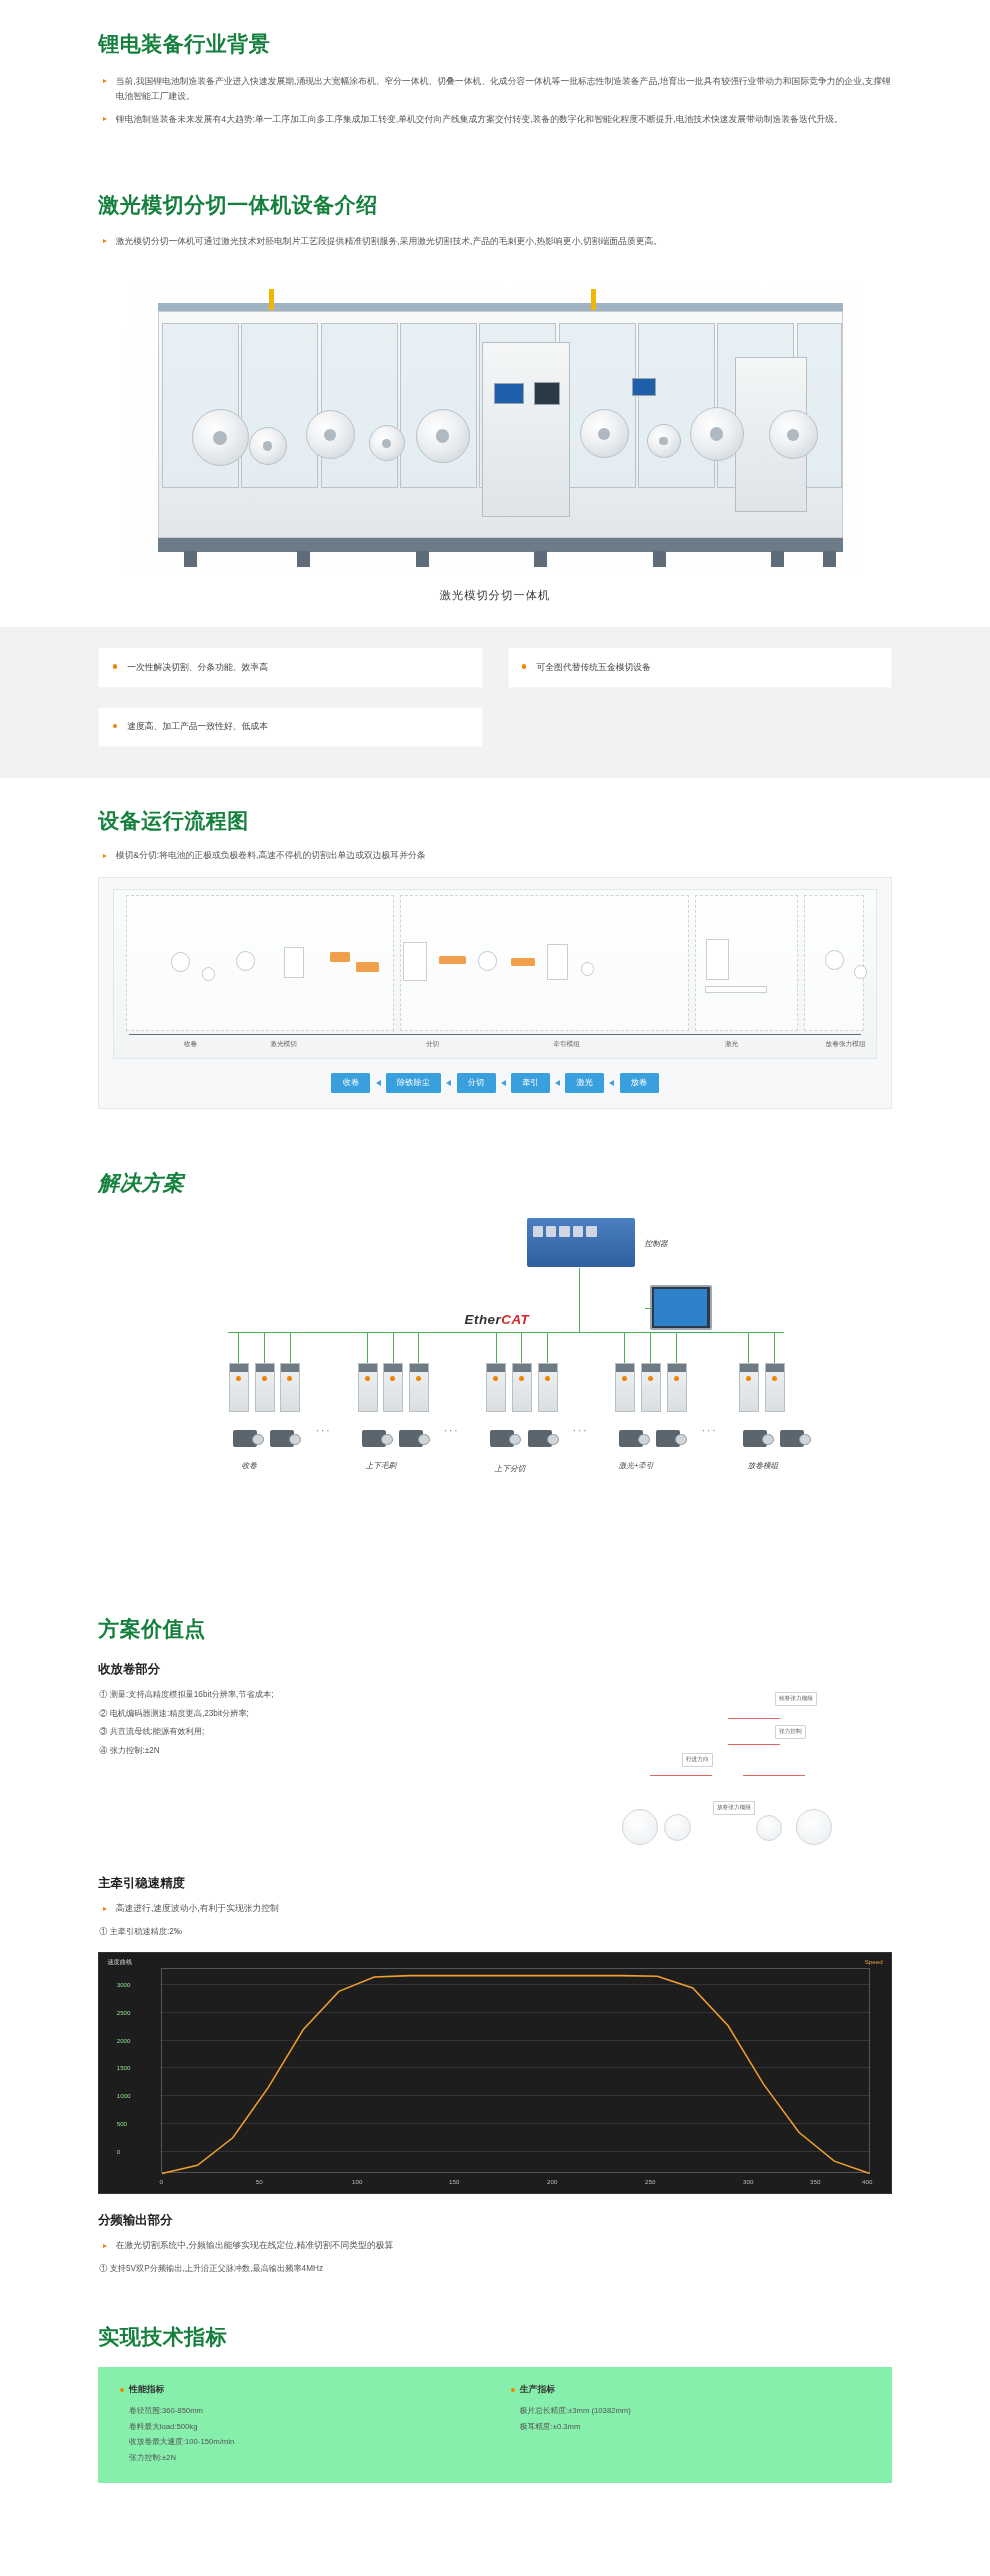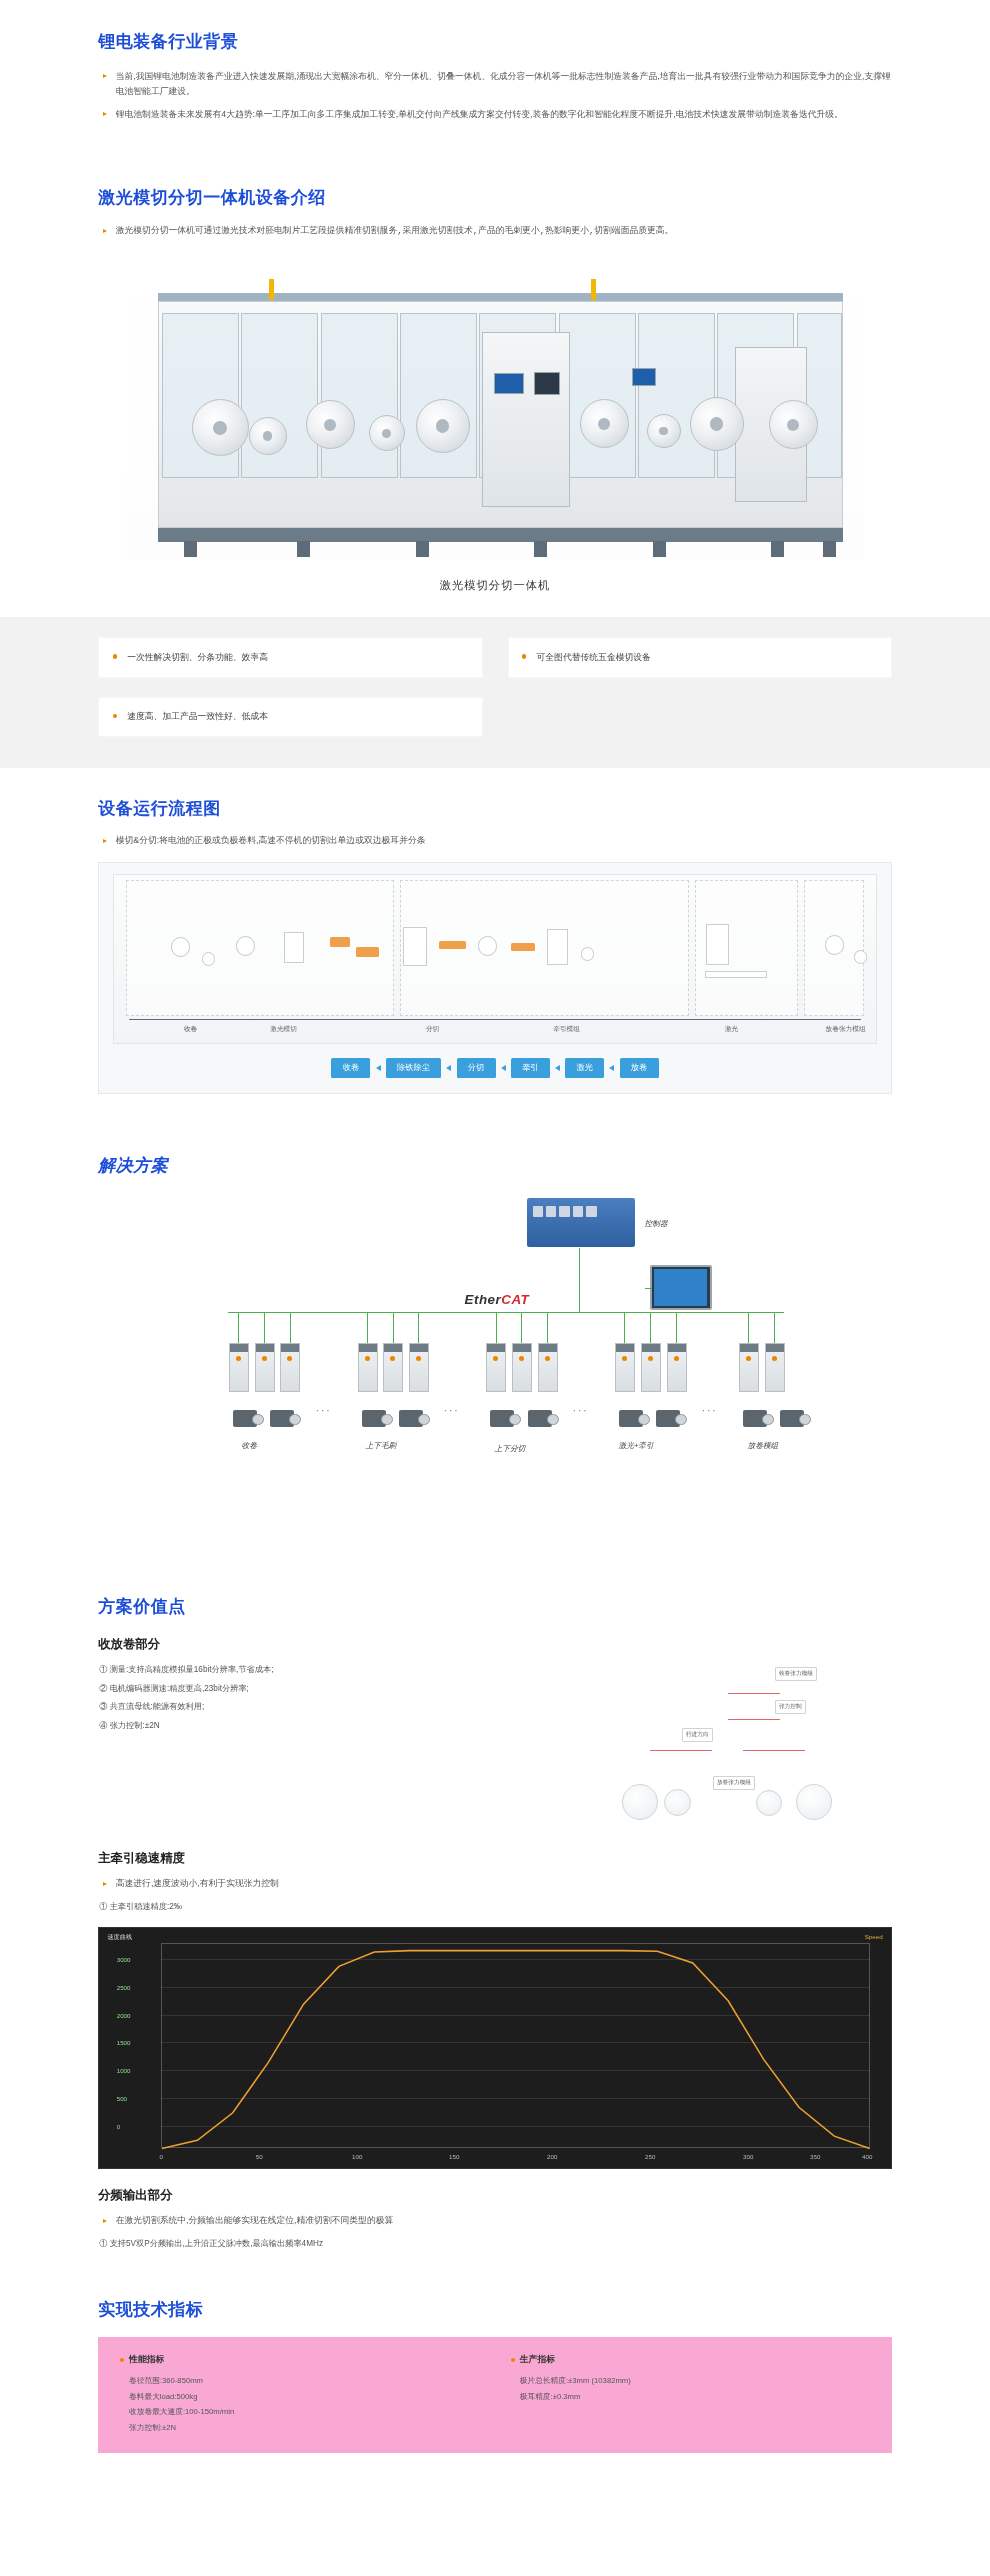--- a/index.html
+++ b/index.html
@@ -12,23 +12,23 @@
   body { width: 990px; }
 
   .page { width: 990px; margin: 0 auto; }
 
   .band-gray { background: #f2f2f2; }
   .band-white { background: #ffffff; }
 
   .inner { width: 804px; margin: 0 auto; padding: 0 5.2px; }
 
   h2.section-title {
-    font-size: 17px;
+    font-size: 21px;
     font-weight: bold;
-    color: #1d4ed8;
+    color: #15803d;
     letter-spacing: 0.5px;
   }
 
   
   ul.arrow-list { list-style: none; }
   ul.arrow-list > li {
     position: relative;
     padding-left: 17.5px;
     font-size: 8.8px;
     line-height: 15.5px;
@@ -44,21 +44,21 @@
     border-left: 4.6px solid #f08300;
     border-top: 2.6px solid transparent;
     border-bottom: 2.6px solid transparent;
   }
 
   
   .sec-bg { padding: 30px 0 29px; }
   .sec-bg h2 { margin-bottom: 15.5px; }
 
   
-  .sec-intro { padding: 28px 0 0; font-family: Liberation Mono, monospace; }
+  .sec-intro { padding: 28px 0 0; }
   .sec-intro h2 { margin-bottom: 14.4px; }
   .sec-intro .lead { margin-bottom: 12.4px; }
 
   .machine-wrap { text-align: center; padding: 18.5px 0 5.2px; }
   .machine-caption {
     font-size: 11.3px;
     color: #333;
     text-align: center;
     padding: 13.4px 0 24px;
     letter-spacing: 1px;
@@ -367,21 +367,21 @@
     position:absolute; right: 8.2px; top: 4.1px; font-size: 6.2px; color:#e8a33d;
   }
 
   
   .sec-tech { padding: 28px 0 36px; }
   .sec-tech h2 { margin-bottom: 15.5px; }
   .tech-grid {
     display: grid;
     grid-template-columns: 1fr 1fr;
     gap: 0 29px;
-    background: #f9a8d4;
+    background: #86efac;
     padding: 17.5px 20.6px;
   }
   .tech-col h4 {
     font-size: 8.8px;
     color: #333;
     margin-bottom: 7.2px;
     position: relative;
     padding-left: 10.3px;
     font-weight: bold;
   }

